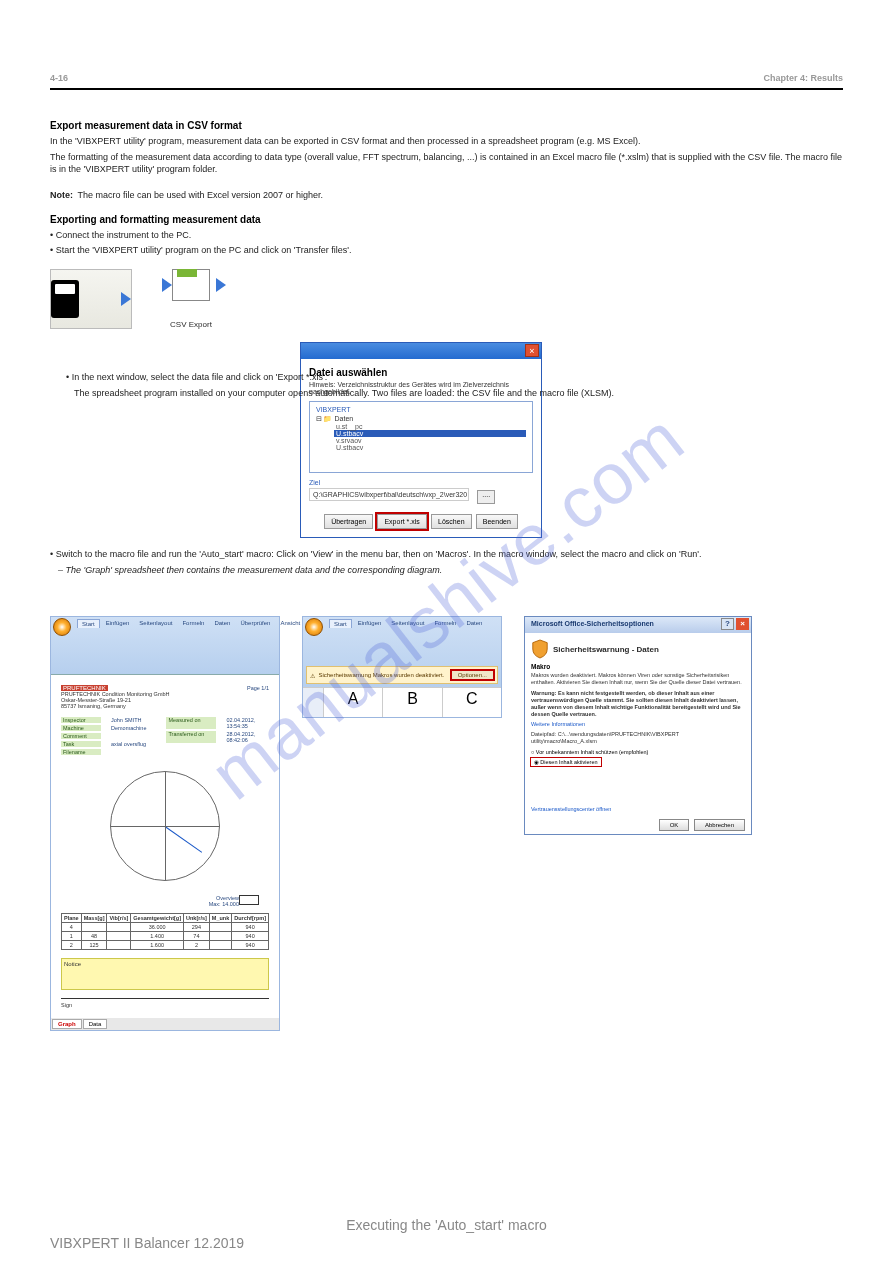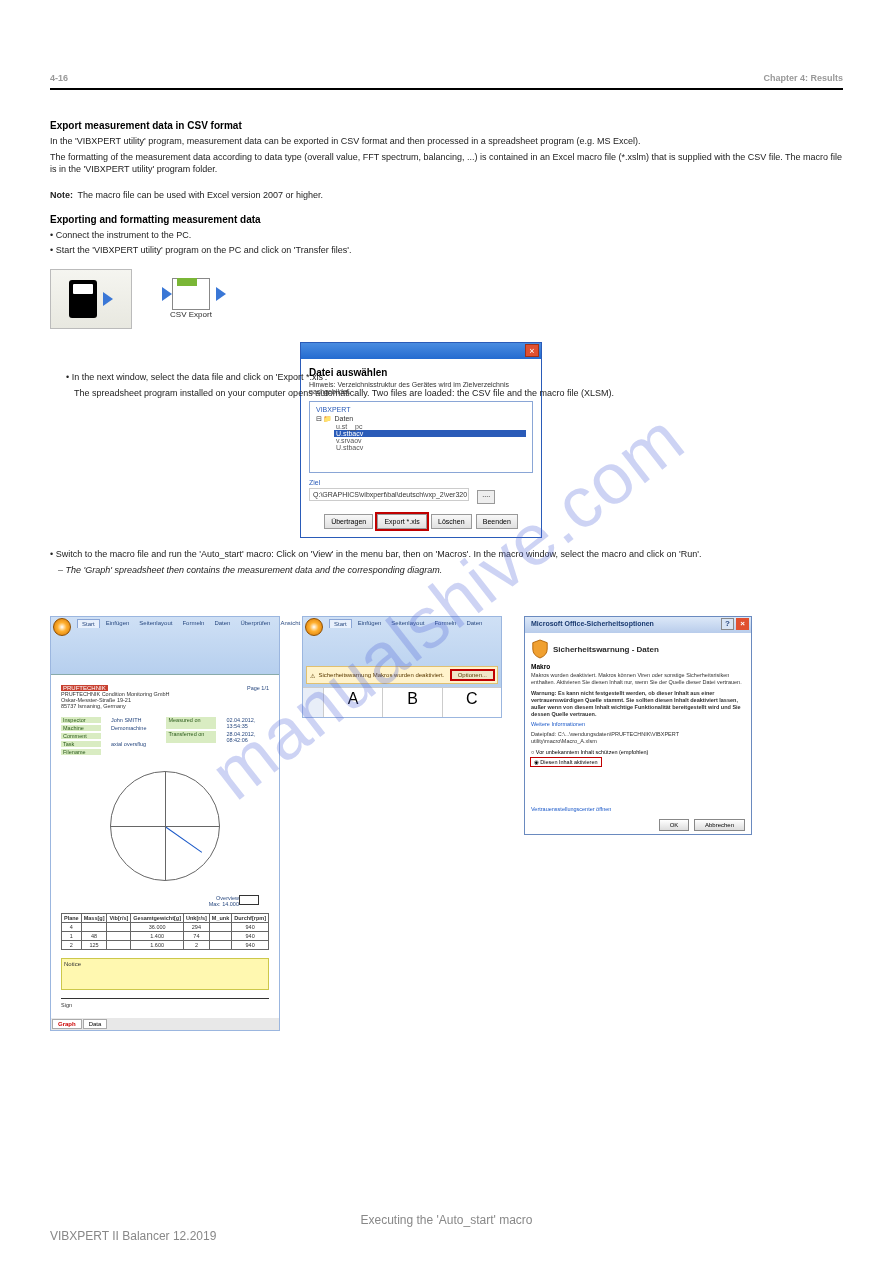--- a/index.html
+++ b/index.html
@@ -54,21 +54,21 @@
     gap: 18px;
     margin: 12px 0;
   }
   .icon-box {
     width: 82px;
     height: 60px;
     border: 1px solid #bbb;
     background: linear-gradient(#f5f5f0,#e8e8e0);
     display: flex;
     align-items: center;
-    justify-content: center;
+    justify-content: space-between;
     position: relative;
   }
   .icon-box.csv {
     border: none;
     background: none;
     flex-direction: column;
     font-size: 8px;
     color: #2a2a2a;
   }
   .device-icon {
@@ -210,22 +210,22 @@
   .sec-h { font-weight:bold; font-size:8px; color:#2a2a2a; display:flex; align-items:center; margin-bottom:4px; }
   .sec-sub { font-weight:bold; font-size:6.5px; margin:4px 0 2px 0; }
   .sec-text { font-size:5.5px; color:#333; margin-bottom:3px; line-height:1.3; }
   .sec-text b { font-weight:bold; }
   .sec-link { color:#1a58c8; font-size:5.5px; }
   .sec-radio { font-size:5.5px; }
   .sec-radio.boxed { outline:1.5px solid #c00000; padding:1px 3px; display:inline-block; }
   .sec-btns { text-align:right; margin-top:10px; }
   .sec-btn { border:1px solid #888; background:linear-gradient(#fff,#ddd); padding:2px 10px; font-size:6px; margin-left:3px; }
   .footer {
-    position:absolute; bottom:20px; left:50px; right:50px;
-    font-size:12px; color:#888;
+    position:absolute; bottom:12px; left:50px; right:50px;
+    font-size:14px; color:#888;
   }
   .watermark {
     position:absolute; left:50%; top:48%; transform:translate(-50%,-50%) rotate(-38deg);
     font-size:72px; color:rgba(74,96,214,0.28); font-weight:400; letter-spacing:1px;
     pointer-events:none; white-space:nowrap;
   }
 </style>
 </head>
 <body>
 

